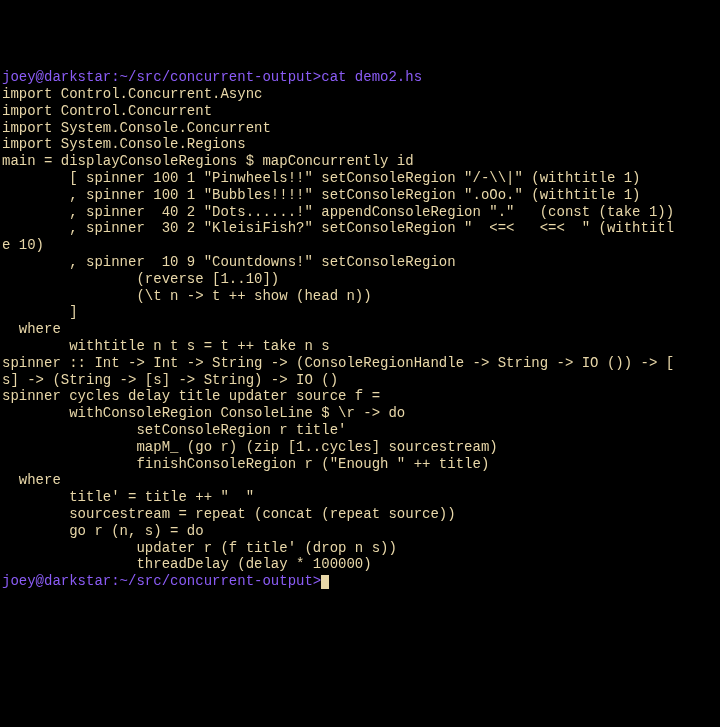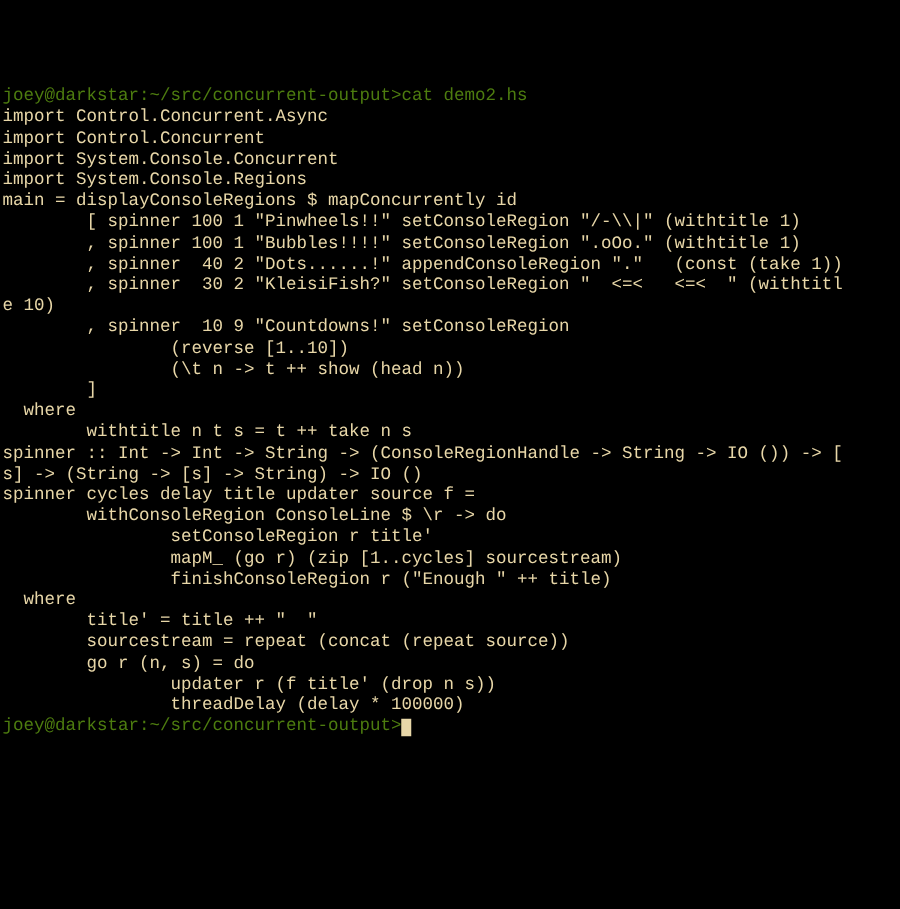--- a/index.html
+++ b/index.html
@@ -16,21 +16,21 @@
       width: 720px;
       height: 727px;
       padding: 2px;
       white-space: pre;
       overflow: hidden;
     }
     .term-line {
       display: block;
     }
     .prompt {
-      color: #4d7c0f;
+      color: #8b5cf6;
     }
     .cursor {
       display: inline-block;
       width: 8px;
       height: 14px;
       background: #e8d7a8;
       vertical-align: text-bottom;
     }
   </style>
 </head>

